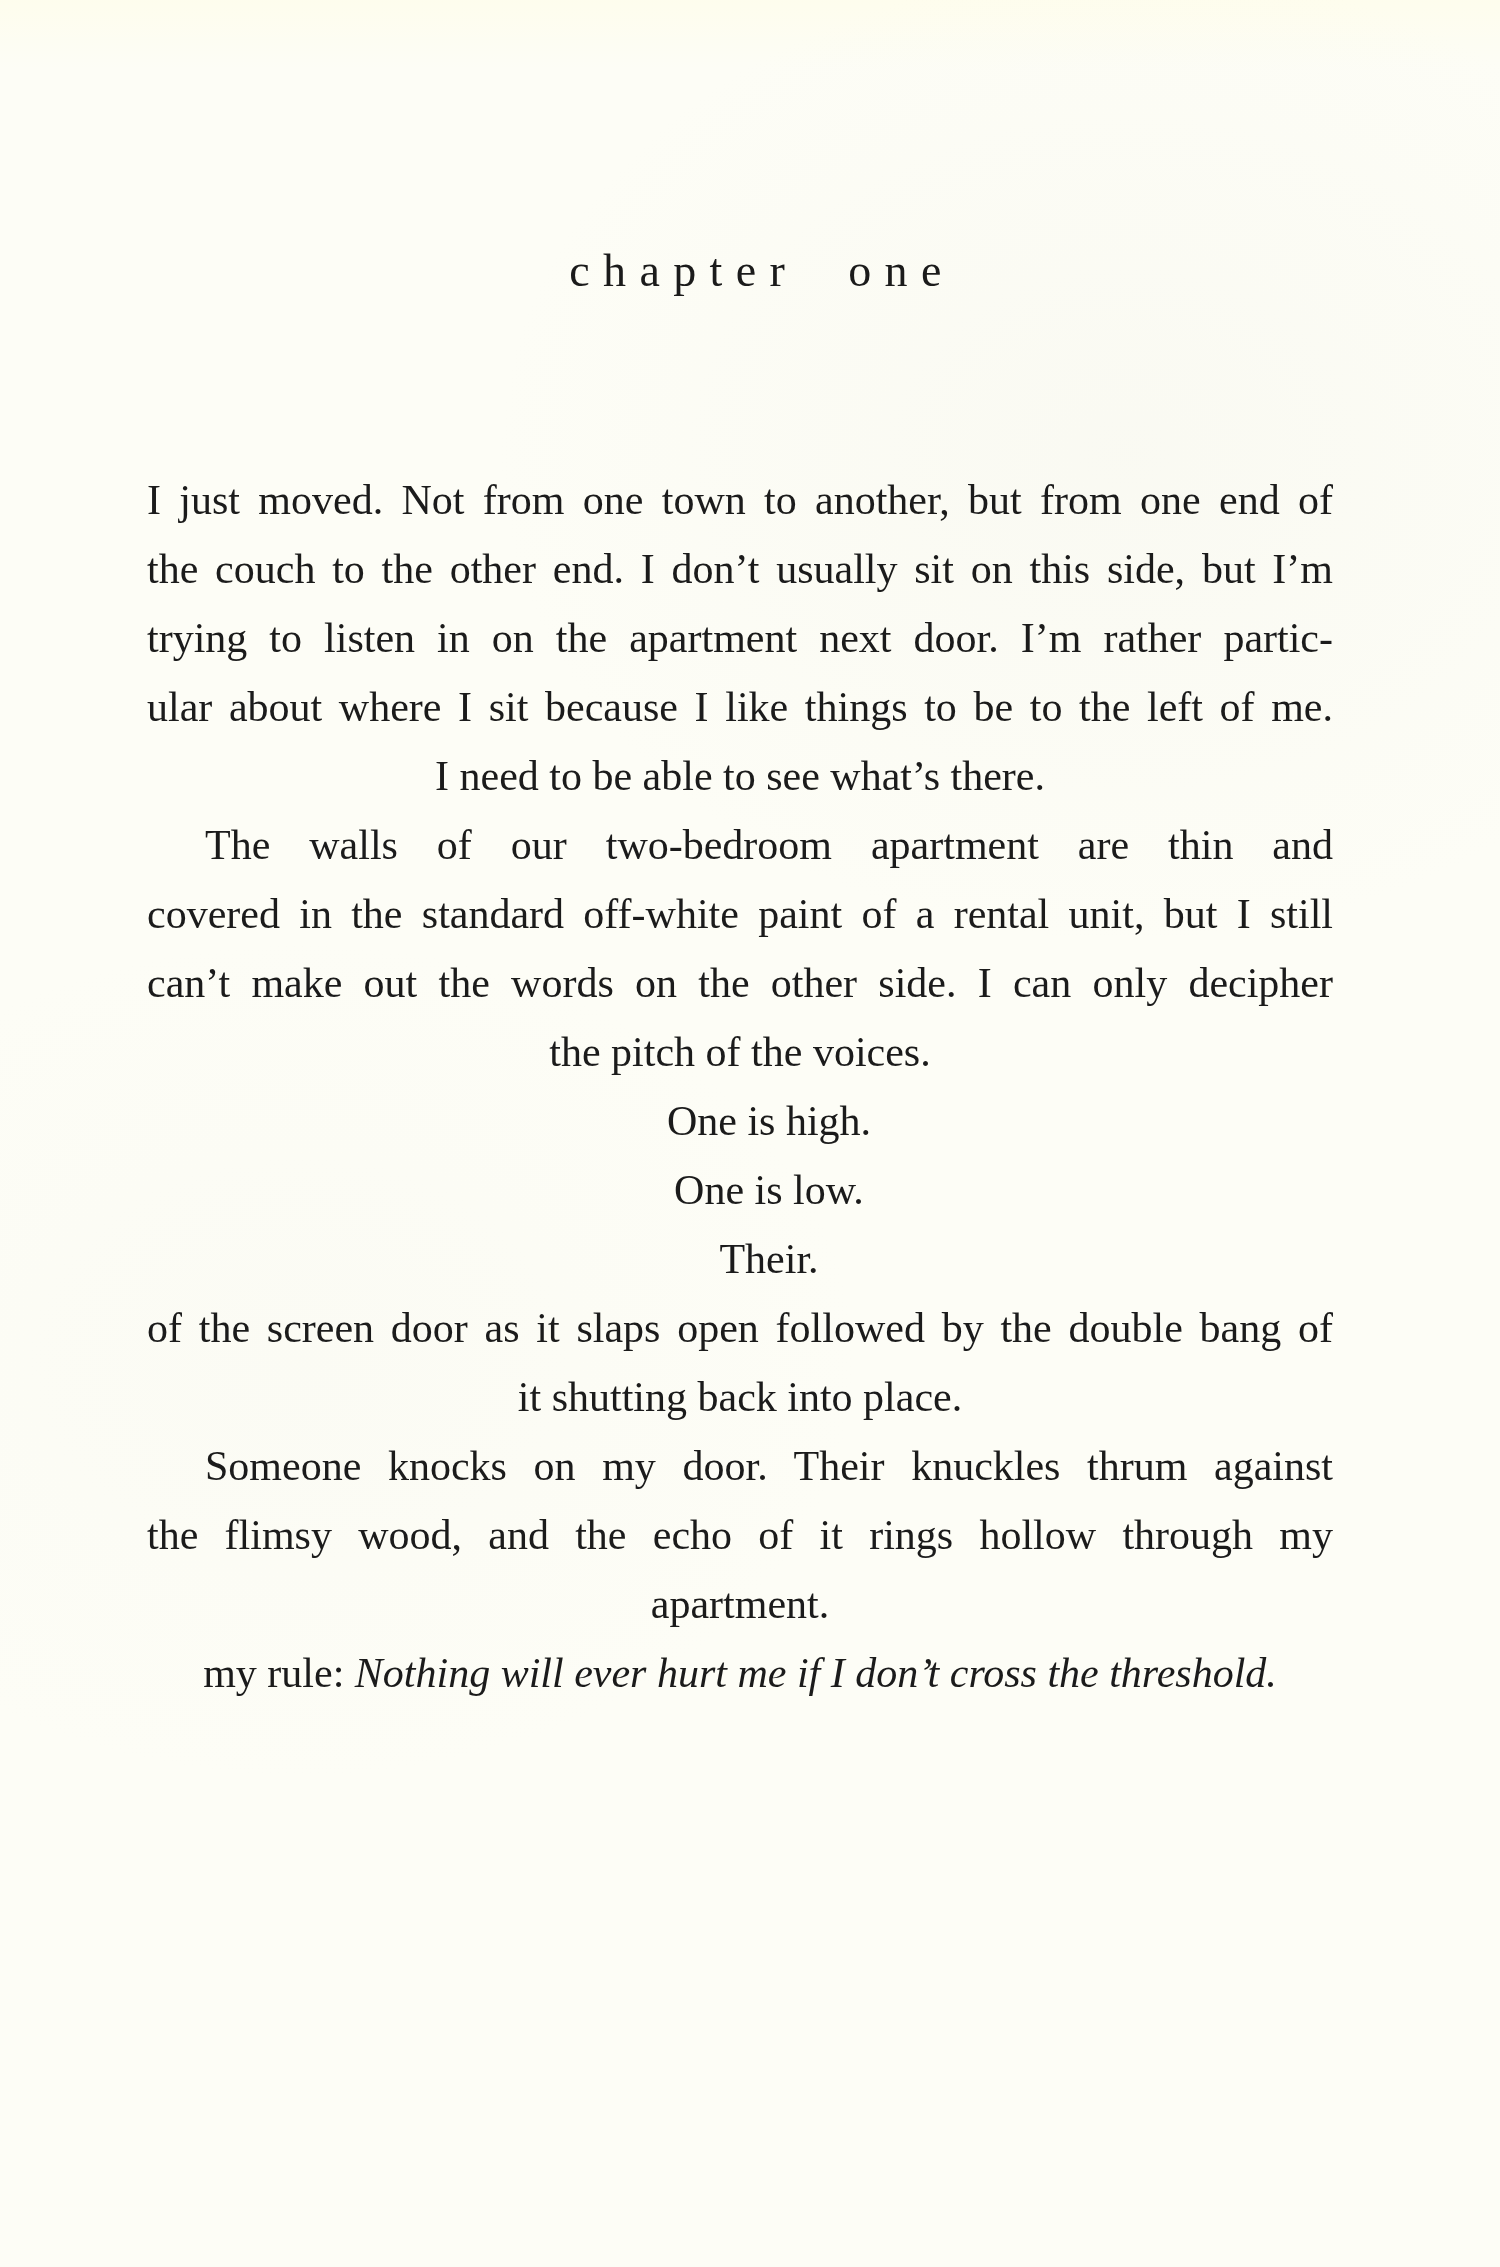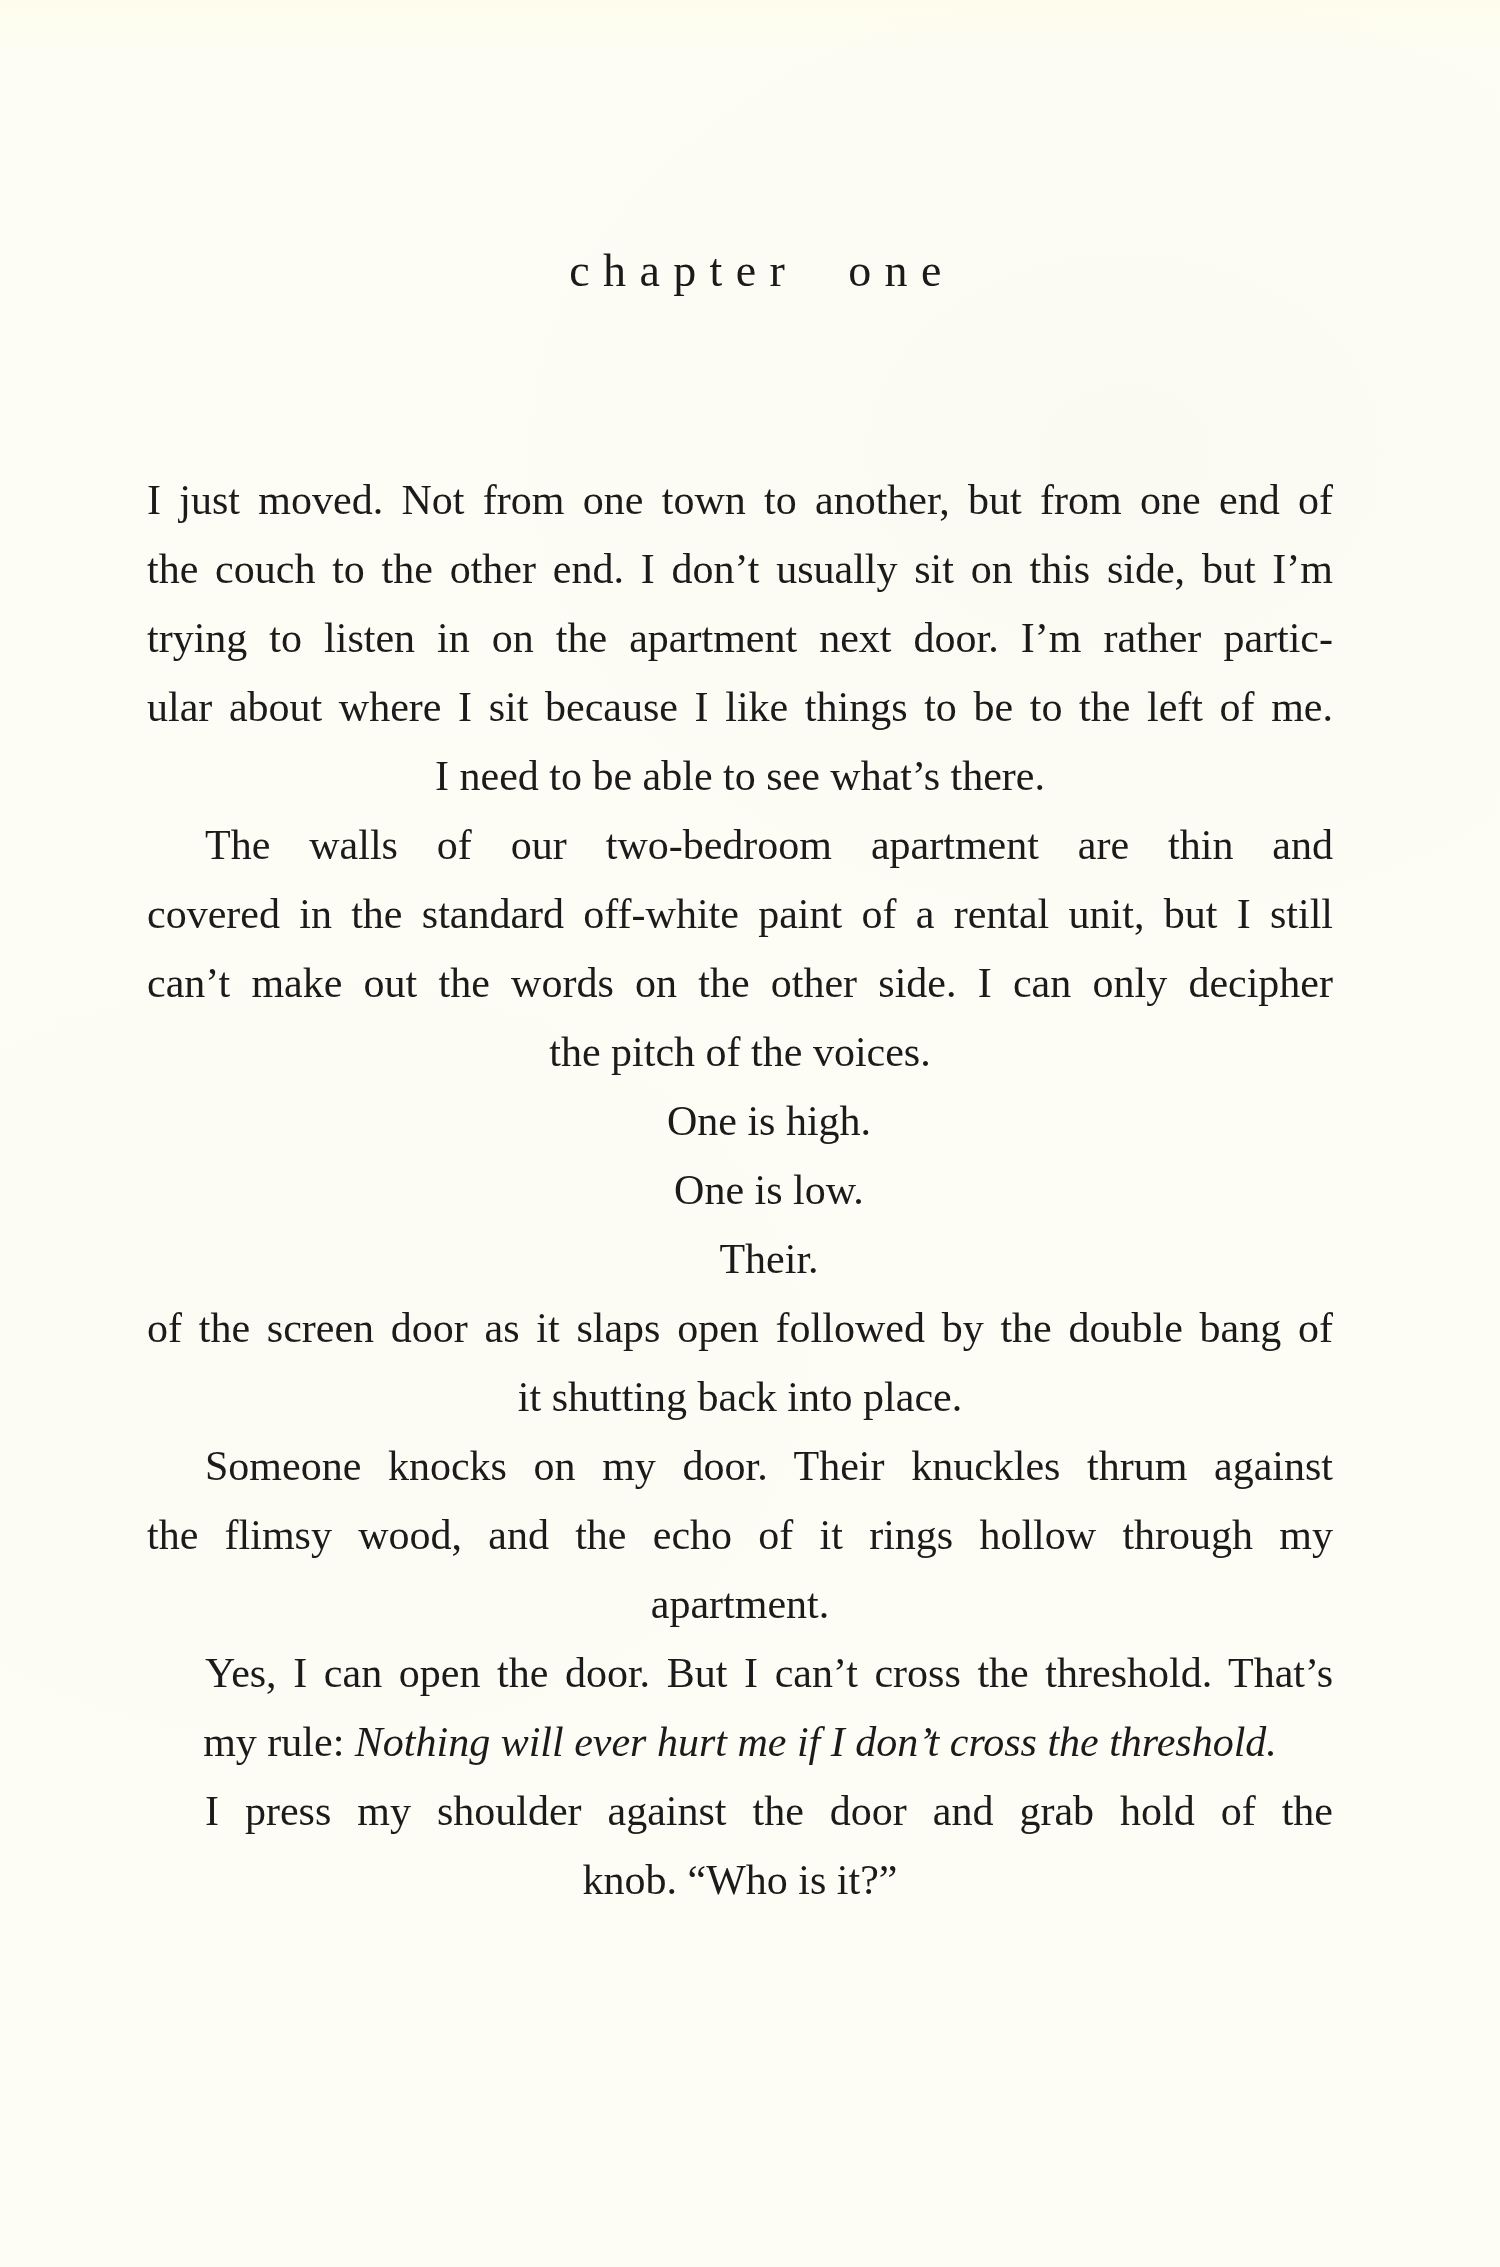--- a/index.html
+++ b/index.html
@@ -92,21 +92,16 @@
       <div class="para">
         <div class="line full"><span>of the screen door as it slaps open followed by the double bang of</span></div>
         <div class="line last"><span>it shutting back into place.</span></div>
       </div>
       <div class="para">
         <div class="line full indent"><span>Someone knocks on my door. Their knuckles thrum against</span></div>
         <div class="line full"><span>the flimsy wood, and the echo of it rings hollow through my</span></div>
         <div class="line last"><span>apartment.</span></div>
       </div>
       <div class="para">
-        <div class="line full indent"><span>Yes, I can open the door. But I can’t cross the threshold. That’s</span></div>
         <div class="line last"><span>my rule: </span><span class="em">Nothing will ever hurt me if I don’t cross the threshold.</span></div>
-      </div>
-      <div class="para">
-        <div class="line full indent"><span>I press my shoulder against the door and grab hold of the</span></div>
-        <div class="line last"><span>knob. “Who is it?”</span></div>
       </div>
     </div>
 </div>
 
 </body></html>

